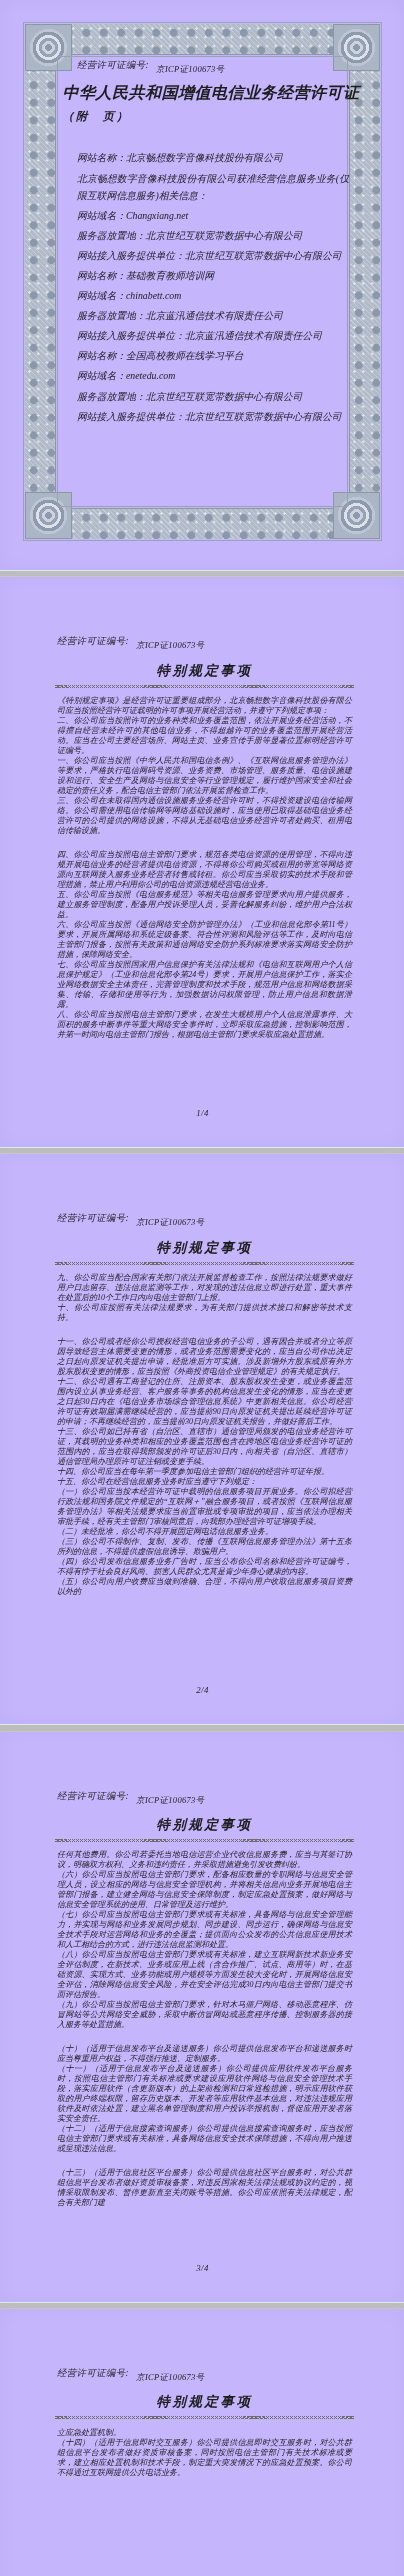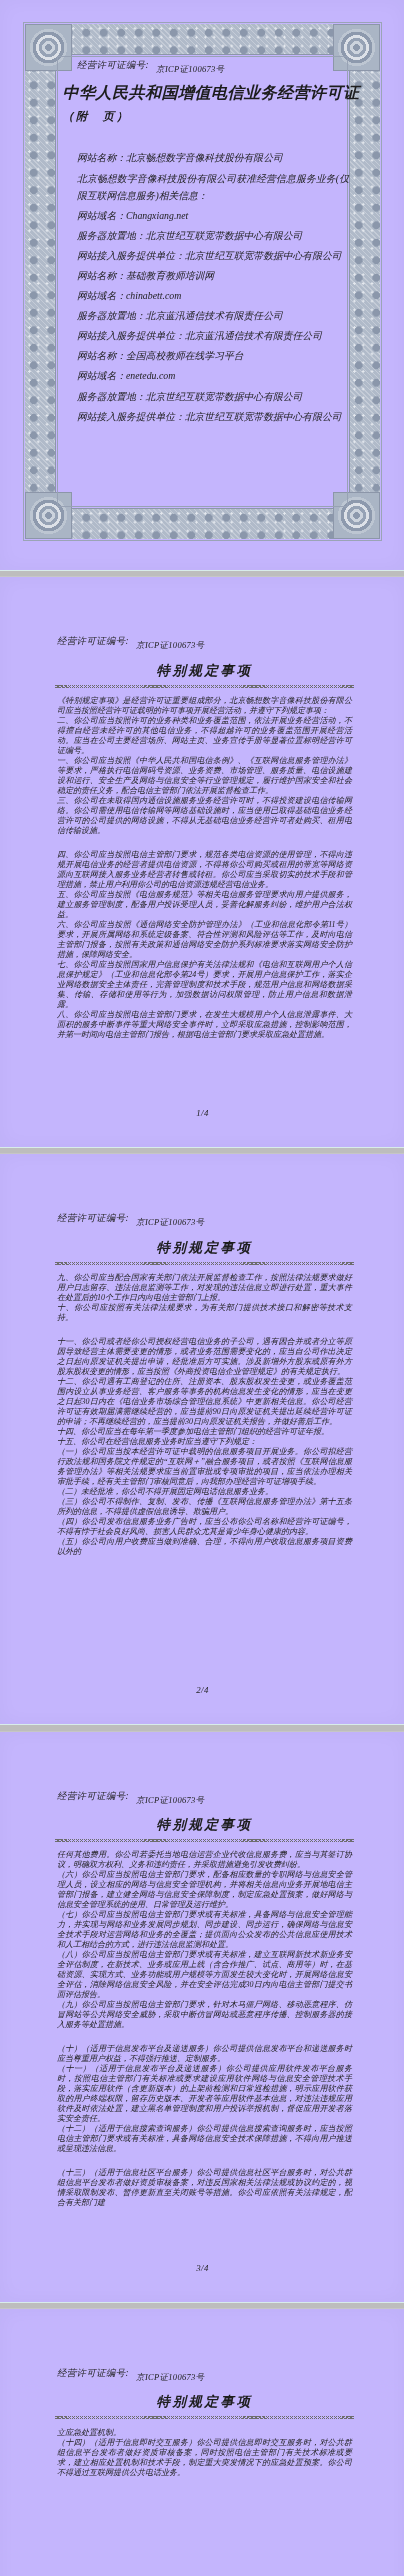--- a/index.html
+++ b/index.html
@@ -130,20 +130,21 @@
         <span class="num">京ICP证100673号</span>
       </div>
       <h1 class="prov-title">特别规定事项</h1>
       <div class="title-divider"></div>
       <div class="prov-body">
           <p>九、你公司应当配合国家有关部门依法开展监督检查工作，按照法律法规要求做好用户日志留存、违法信息监测等工作，对发现的违法信息立即进行处置，重大事件在处置后的10个工作日内向电信主管部门上报。</p>
           <p>十、你公司应按照有关法律法规要求，为有关部门提供技术接口和解密等技术支持。</p>
           <p class="spacer"></p>
           <p>十一、你公司或者经你公司授权经营电信业务的子公司，遇有因合并或者分立等原因导致经营主体需要变更的情形，或者业务范围需要变化的，应当自公司作出决定之日起向原发证机关提出申请，经批准后方可实施。涉及新增外方股东或原有外方股东股权变更的情形，应当按照《外商投资电信企业管理规定》的有关规定执行。</p>
           <p>十二、你公司遇有工商登记的住所、注册资本、股东股权发生变更，或业务覆盖范围内设立从事业务经营、客户服务等事务的机构信息发生变化的情形，应当在变更之日起30日内在《电信业务市场综合管理信息系统》中更新相关信息。你公司经营许可证有效期届满需继续经营的，应当提前90日向原发证机关提出延续经营许可证的申请；不再继续经营的，应当提前30日向原发证机关报告，并做好善后工作。</p>
+          <p>十三、你公司如已持有省（自治区、直辖市）通信管理局颁发的电信业务经营许可证，其载明的业务种类和相应的业务覆盖范围包含在跨地区电信业务经营许可证的范围内的，应当在取得我部颁发的许可证后30日内，向相关省（自治区、直辖市）通信管理局办理原许可证注销或变更手续。</p>
           <p>十四、你公司应当在每年第一季度参加电信主管部门组织的经营许可证年报。</p>
           <p>十五、你公司在经营信息服务业务时应当遵守下列规定：</p>
           <p>（一）你公司应当按本经营许可证中载明的信息服务项目开展业务。你公司拟经营行政法规和国务院文件规定的“互联网＋”融合服务项目，或者按照《互联网信息服务管理办法》等相关法规要求应当前置审批或专项审批的项目，应当依法办理相关审批手续，经有关主管部门审核同意后，向我部办理经营许可证增项手续。</p>
           <p>（二）未经批准，你公司不得开展固定网电话信息服务业务。</p>
           <p>（三）你公司不得制作、复制、发布、传播《互联网信息服务管理办法》第十五条所列的信息，不得提供虚假信息诱导、欺骗用户。</p>
           <p>（四）你公司发布信息服务业务广告时，应当公布你公司名称和经营许可证编号，不得有悖于社会良好风尚、损害人民群众尤其是青少年身心健康的内容。</p>
           <p>（五）你公司向用户收费应当做到准确、合理，不得向用户收取信息服务项目资费以外的</p>
         </div>
     </div>
     <div class="page-no">2/4</div>

